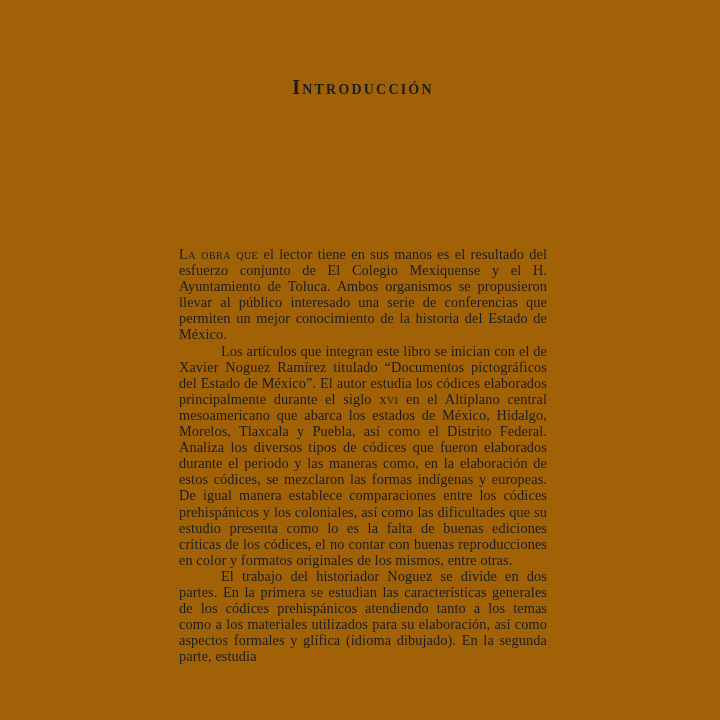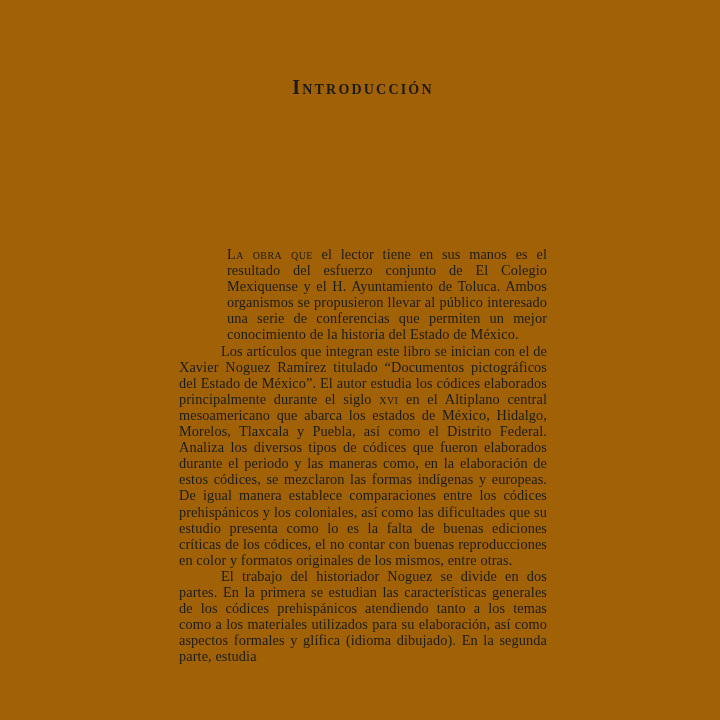--- a/index.html
+++ b/index.html
@@ -40,21 +40,20 @@
     text-align: justify;
     letter-spacing: 0.1px;
   }
   .para {
     margin: 0;
     padding: 0;
     text-indent: 42px;
   }
   .para.first {
     text-indent: 0;
-    margin-left: 48px;
   }
   .smallcaps {
     font-variant: small-caps;
     letter-spacing: 0.4px;
   }
 </style>
 </head>
 <body>
 
 <div class="scan-page">

